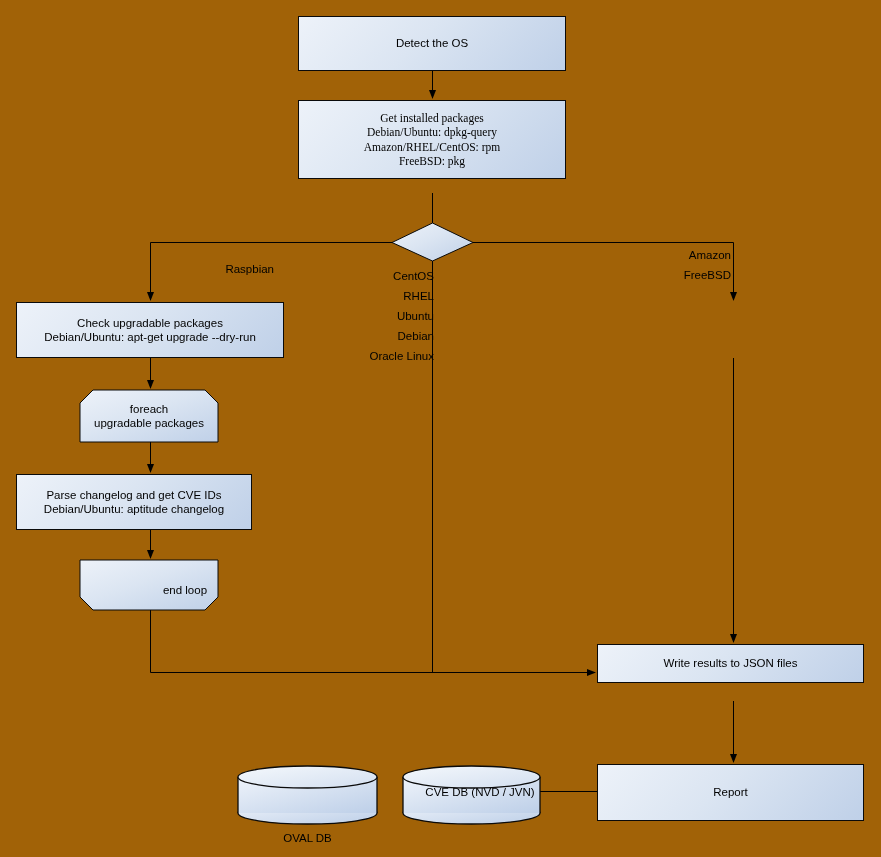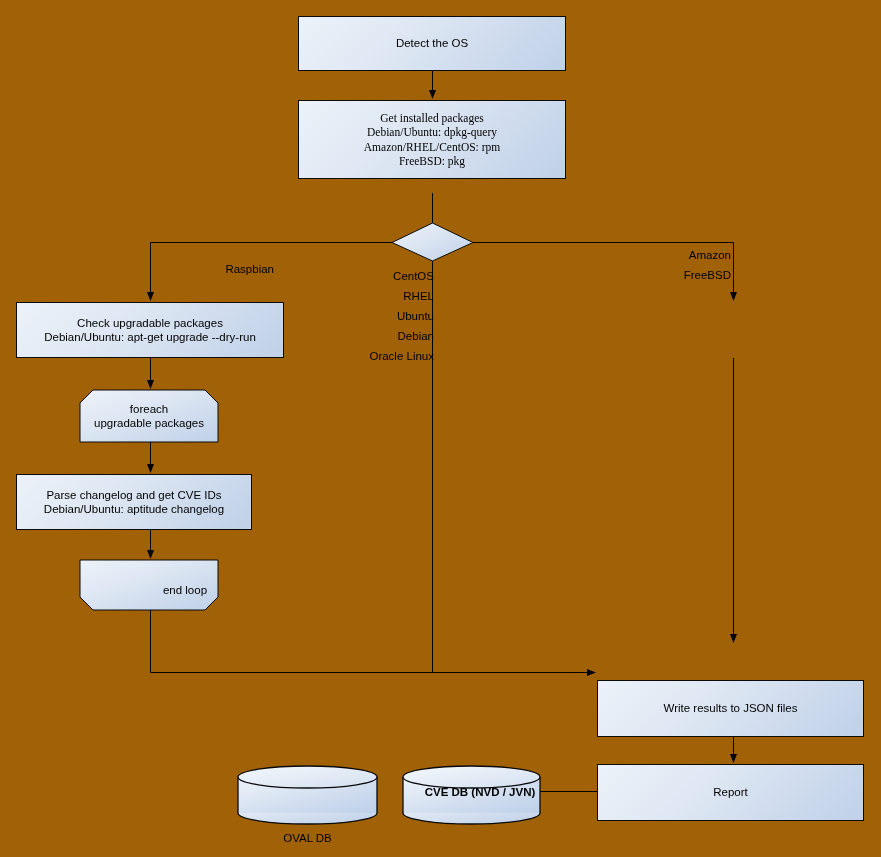--- a/index.html
+++ b/index.html
@@ -150,32 +150,32 @@
 Amazon/RHEL/CentOS: rpm
 FreeBSD: pkg</div>
 
   <div class="node" style="left:16px; top:302px; width:268px; height:56px;">Check upgradable packages
 Debian/Ubuntu: apt-get upgrade --dry-run</div>
 
   <div class="node" style="left:16px; top:474px; width:236px; height:56px;">Parse changelog and get  CVE IDs
 Debian/Ubuntu: aptitude changelog</div>
 
 
-  <div class="node" style="left:597px; top:680px; width:267px; height:57px;">Write results to JSON files</div>
+  <div class="node" style="left:597px; top:644px; width:267px; height:39px;">Write results to JSON files</div>
 
   <div class="node" style="left:597px; top:764px; width:267px; height:57px;">Report</div>
 
   <div class="shape-label" style="left:80px; top:390px; width:138px; height:52px;">foreach
 upgradable  packages</div>
 
   <div class="shape-label" style="left:80px; top:560px; width:138px; height:60px;margin-left:36px;">end loop</div>
 
   <div class="shape-label" style="left:238px; top:766px; width:139px; height:52px;margin-top:46px;">OVAL DB</div>
 
-  <div class="shape-label" style="left:403px; top:766px; width:154px; height:52px;font-weight:bold;">CVE DB (NVD / JVN)</div>
+  <div class="shape-label" style="left:403px; top:766px; width:154px; height:52px;">CVE DB (NVD / JVN)</div>
 
   <div class="edge-label" style="left:170px; top:259px; width:104px;">Raspbian</div>
 
   <div class="edge-label" style="left:320px; top:266px; width:114px;">CentOS
 RHEL
 Ubuntu
 Debian
 Oracle Linux</div>
 
   <div class="edge-label" style="left:631px; top:245px; width:100px;">Amazon

